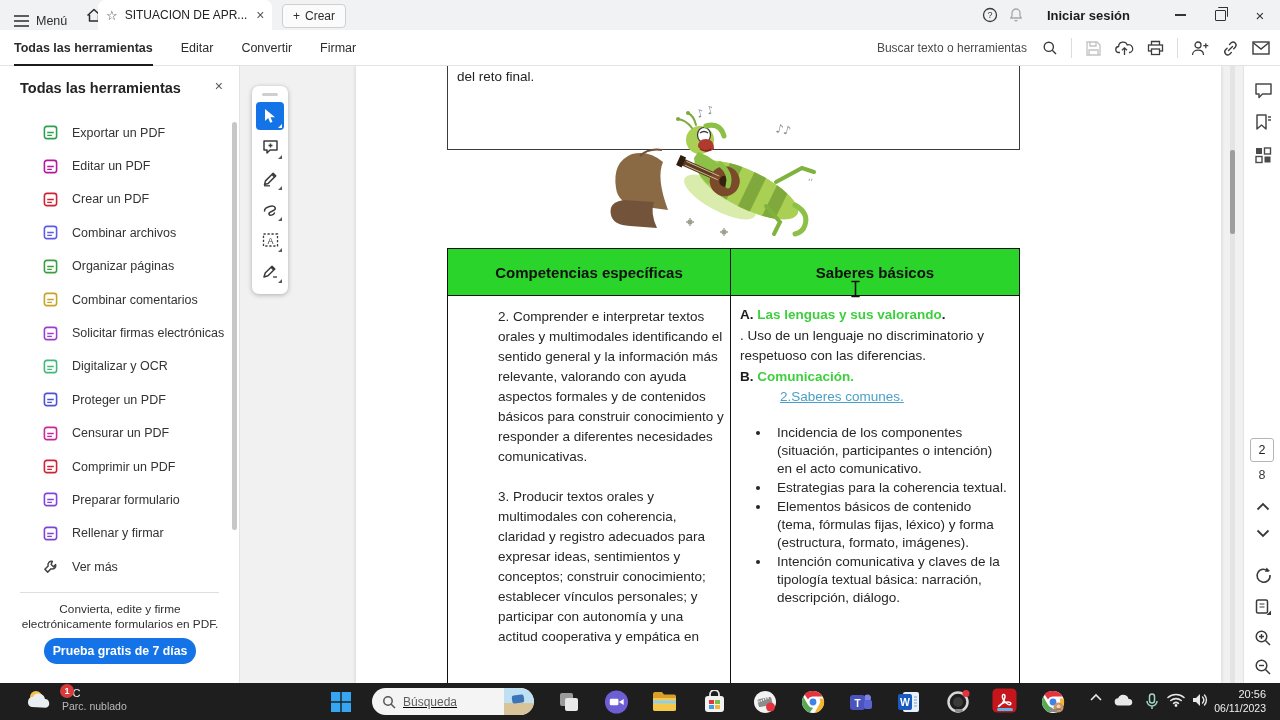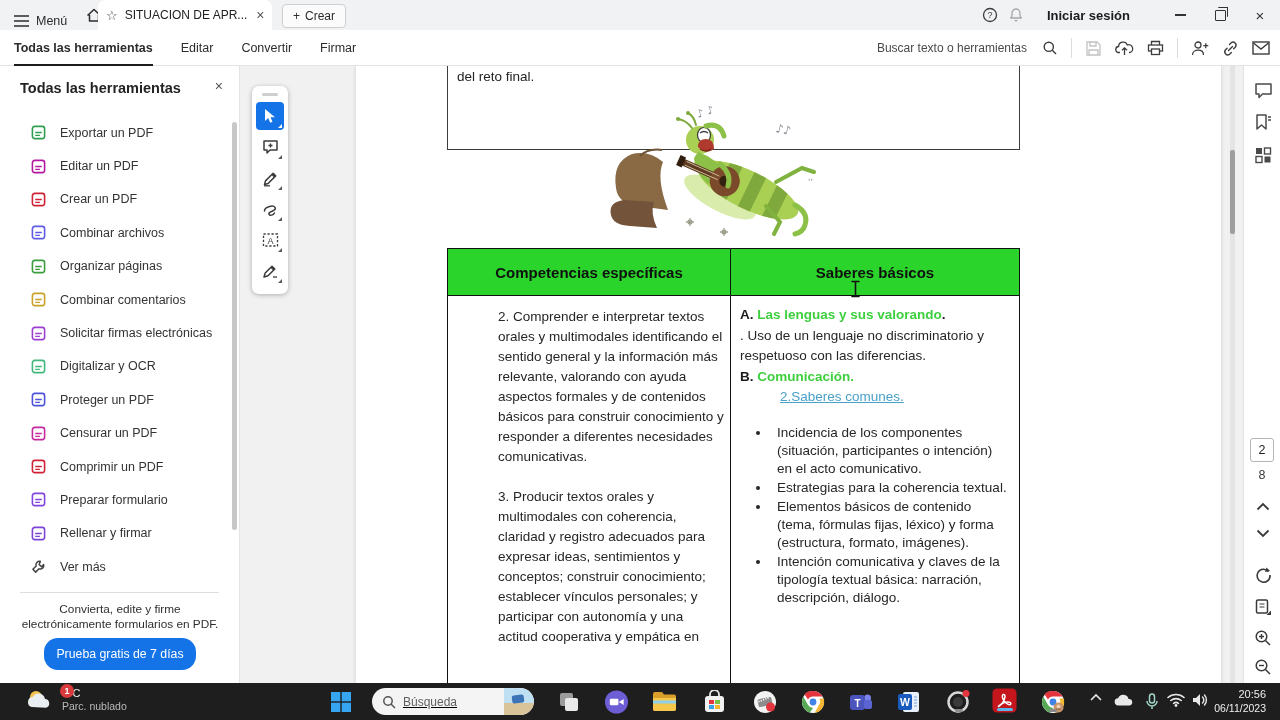--- a/index.html
+++ b/index.html
@@ -39,27 +39,27 @@
   .search-lbl{font-size:12px;color:#4a4a4a;margin-right:2px;}
   .vdiv{width:1px;height:20px;background:#dcdcdc;}
 
   
   .appbody{position:absolute;left:0;top:66px;width:1280px;height:617px;display:flex;}
 
   
   .sidebar{width:240px;height:617px;background:#fff;border-right:1px solid #e3e3e3;box-sizing:border-box;position:relative;}
   .sb-head{position:absolute;left:20px;top:14px;font-size:14.5px;font-weight:bold;color:#232323;}
   .sb-close{position:absolute;right:16px;top:12px;font-size:14px;color:#555;}
-  .sb-list{position:absolute;left:4px;top:50px;width:100%;}
+  .sb-list{position:absolute;left:16px;top:50px;width:100%;}
   .sb-item{height:33.4px;display:flex;align-items:center;gap:14px;padding-left:27px;font-size:12.5px;color:#333;cursor:default;}
   .sb-item .sb-ico{width:15px;height:15px;flex:0 0 15px;}
   .sb-divider{position:absolute;left:20px;right:20px;top:526px;height:1px;background:#dedede;}
   .sb-promo{position:absolute;left:14px;top:536px;width:212px;text-align:center;font-size:11.8px;line-height:15px;color:#2f2f2f;}
-  .trial-btn{position:absolute;left:44px;top:572px;width:152px;height:32px;border-radius:14px;background:var(--accent-blue,#1473e6);
-             color:#fff;font-size:12.3px;font-weight:normal;display:flex;align-items:center;justify-content:center;}
+  .trial-btn{position:absolute;left:44px;top:572px;width:152px;height:26px;border-radius:14px;background:var(--accent-blue,#1473e6);
+             color:#fff;font-size:12.3px;font-weight:bold;display:flex;align-items:center;justify-content:center;}
   .sb-scroll{position:absolute;right:2px;top:56px;width:5px;height:408px;border-radius:3px;background:#c7c7c7;}
 
   
   .canvas{flex:1;height:617px;background:#f1f1f2;position:relative;overflow:hidden;}
   .page{position:absolute;left:116px;right:22px;top:0;bottom:0;background:#fff;box-shadow:0 0 4px rgba(0,0,0,.15);}
 
   .quicktools{position:absolute;left:12px;top:20px;width:36px;background:#fff;border-radius:7px;
               box-shadow:0 1px 5px rgba(0,0,0,.28);padding:5px 0 6px;}
   .qt-handle{width:16px;height:3px;border-radius:2px;background:#cfcfcf;margin:2px auto 6px;}
   .qt-btn{width:28px;height:28px;margin:3px auto;border-radius:4px;display:flex;align-items:center;justify-content:center;position:relative;}

